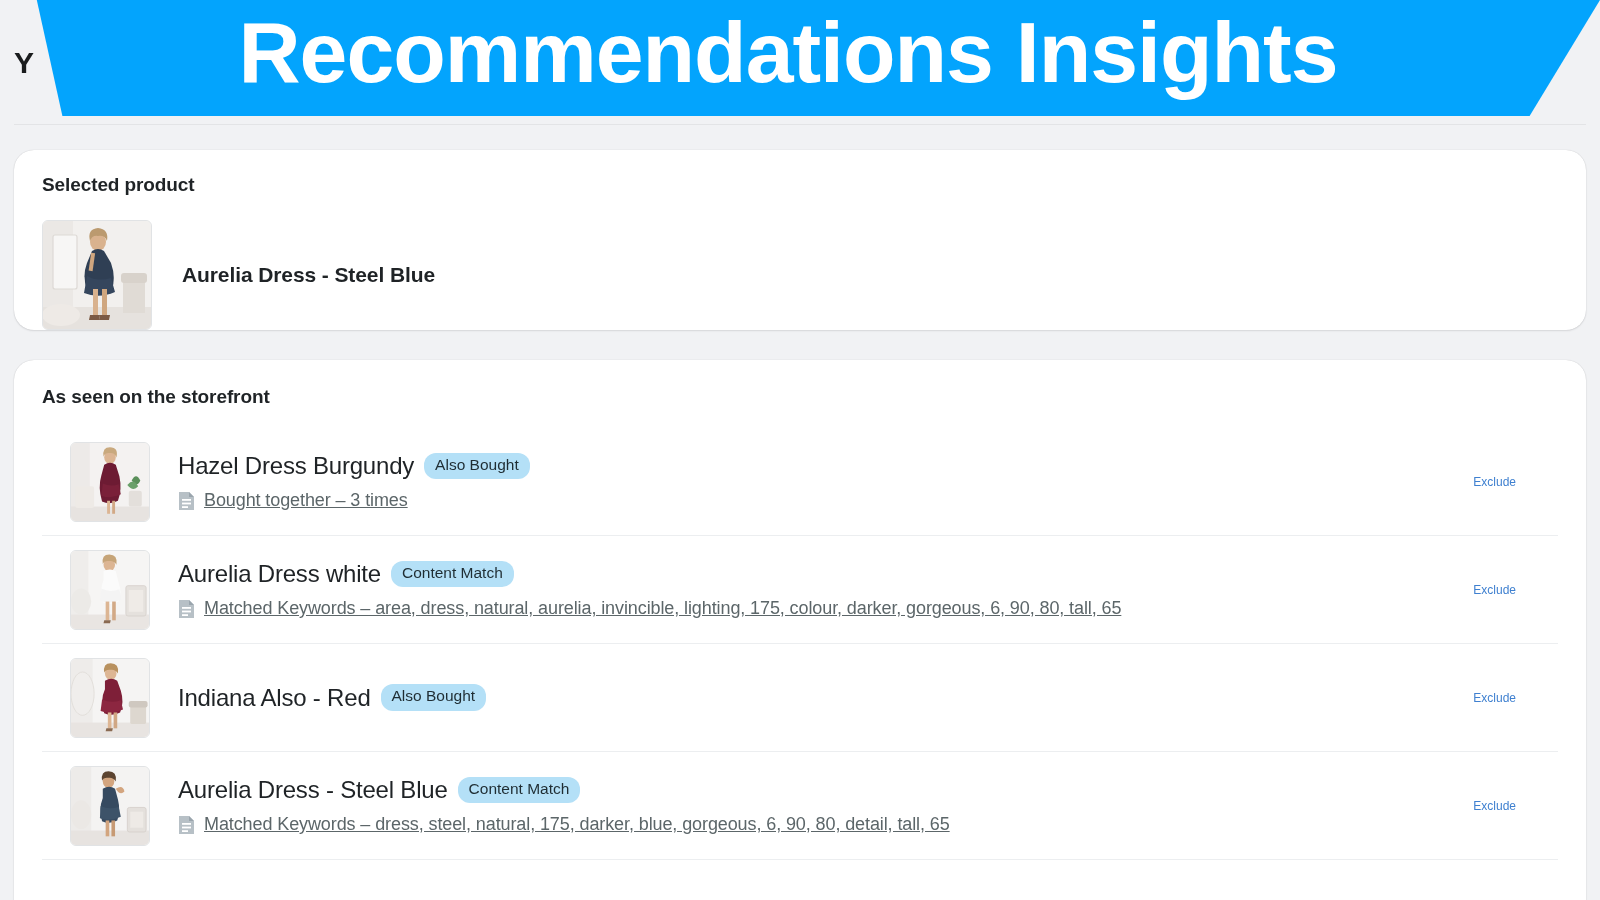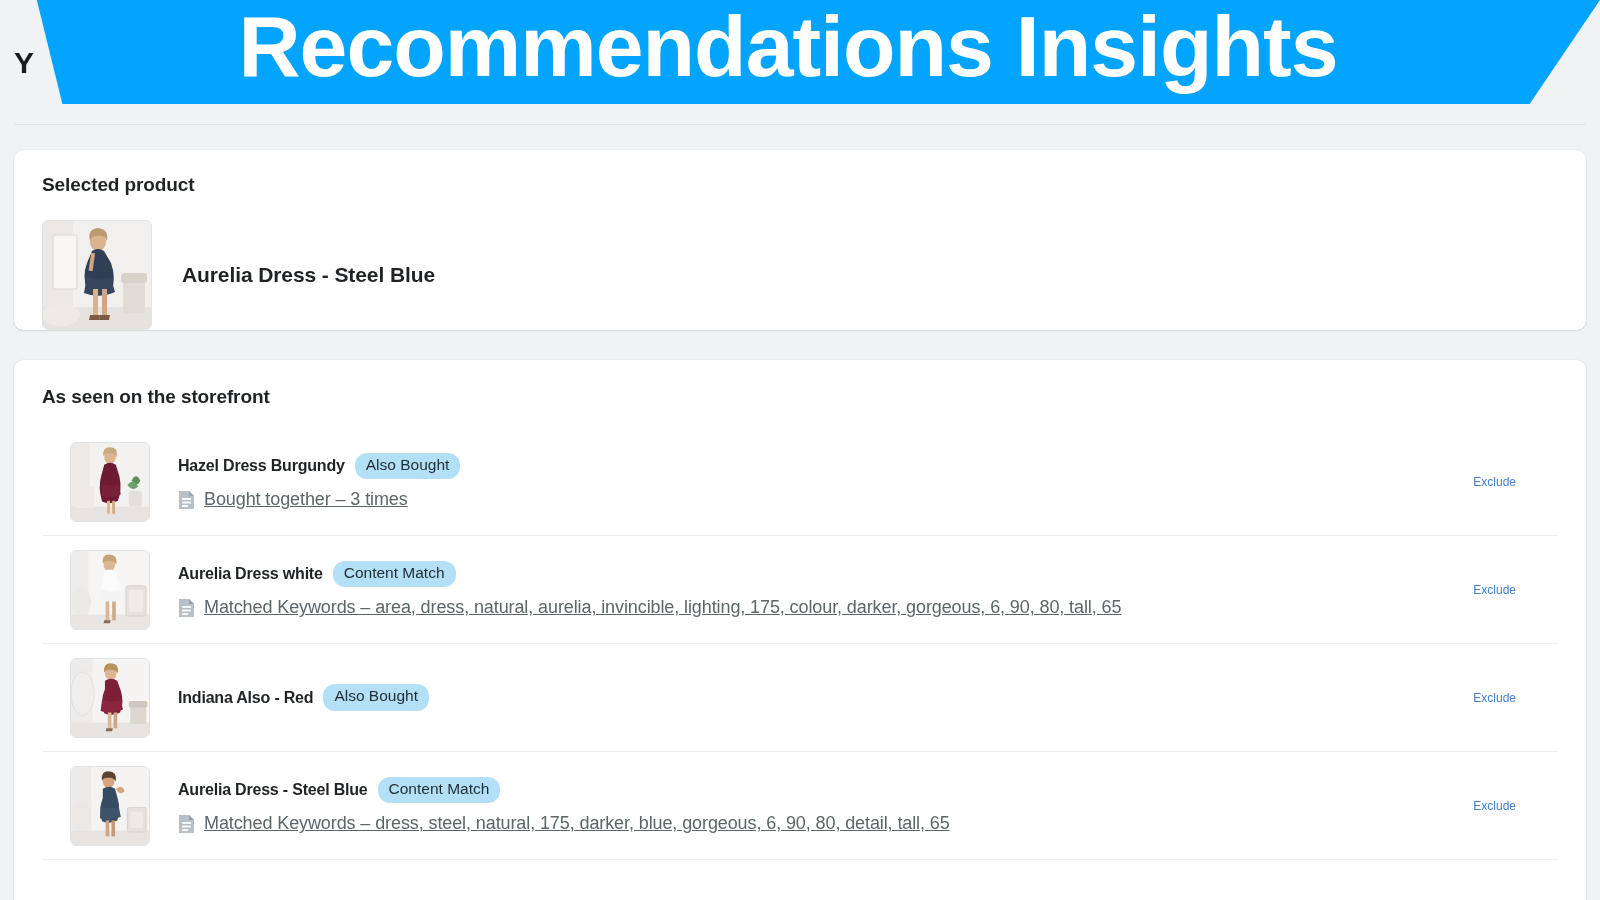--- a/index.html
+++ b/index.html
@@ -42,21 +42,21 @@
     height: 1px;
     background: #e3e4e6;
   }
 
   
   .banner {
     position: absolute;
     top: 0;
     left: 0;
     width: 1600px;
-    height: 104px;
+    height: 116px;
     background: #03a4fd;
     clip-path: polygon(2.3% 0%, 100% 0%, 95.6% 100%, 3.9% 100%);
     display: flex;
     align-items: center;
     justify-content: center;
     z-index: 20;
     overflow: hidden;
   }
   .banner-title {
     color: #ffffff;
@@ -68,21 +68,21 @@
     transform: translate(-12px, -6px);
   }
 
   
   .card {
     position: absolute;
     left: 14px;
     width: 1572px;
     box-sizing: border-box;
     background: #ffffff;
-    border-radius: 9px;
+    border-radius: 20px;
     box-shadow: 0 0 1px rgba(17,24,28,0.22), 0 1px 2px rgba(17,24,28,0.10);
   }
   .card-heading {
     font-size: 19px;
     font-weight: 700;
     color: #1f2326;
     letter-spacing: -0.1px;
   }
 
   
@@ -136,22 +136,22 @@
     flex: 1 1 auto;
     margin-left: 28px;
     min-width: 0;
   }
   .reco-title-line {
     display: flex;
     align-items: center;
     gap: 10px;
   }
   .reco-name {
-    font-size: 16px;
-    font-weight: 700;
+    font-size: 24px;
+    font-weight: 400;
     color: #1f2326;
     letter-spacing: -0.2px;
     white-space: nowrap;
   }
   .badge {
     display: inline-block;
     background: #b4e0f7;
     color: #1f2d33;
     font-size: 15.5px;
     line-height: 1;

